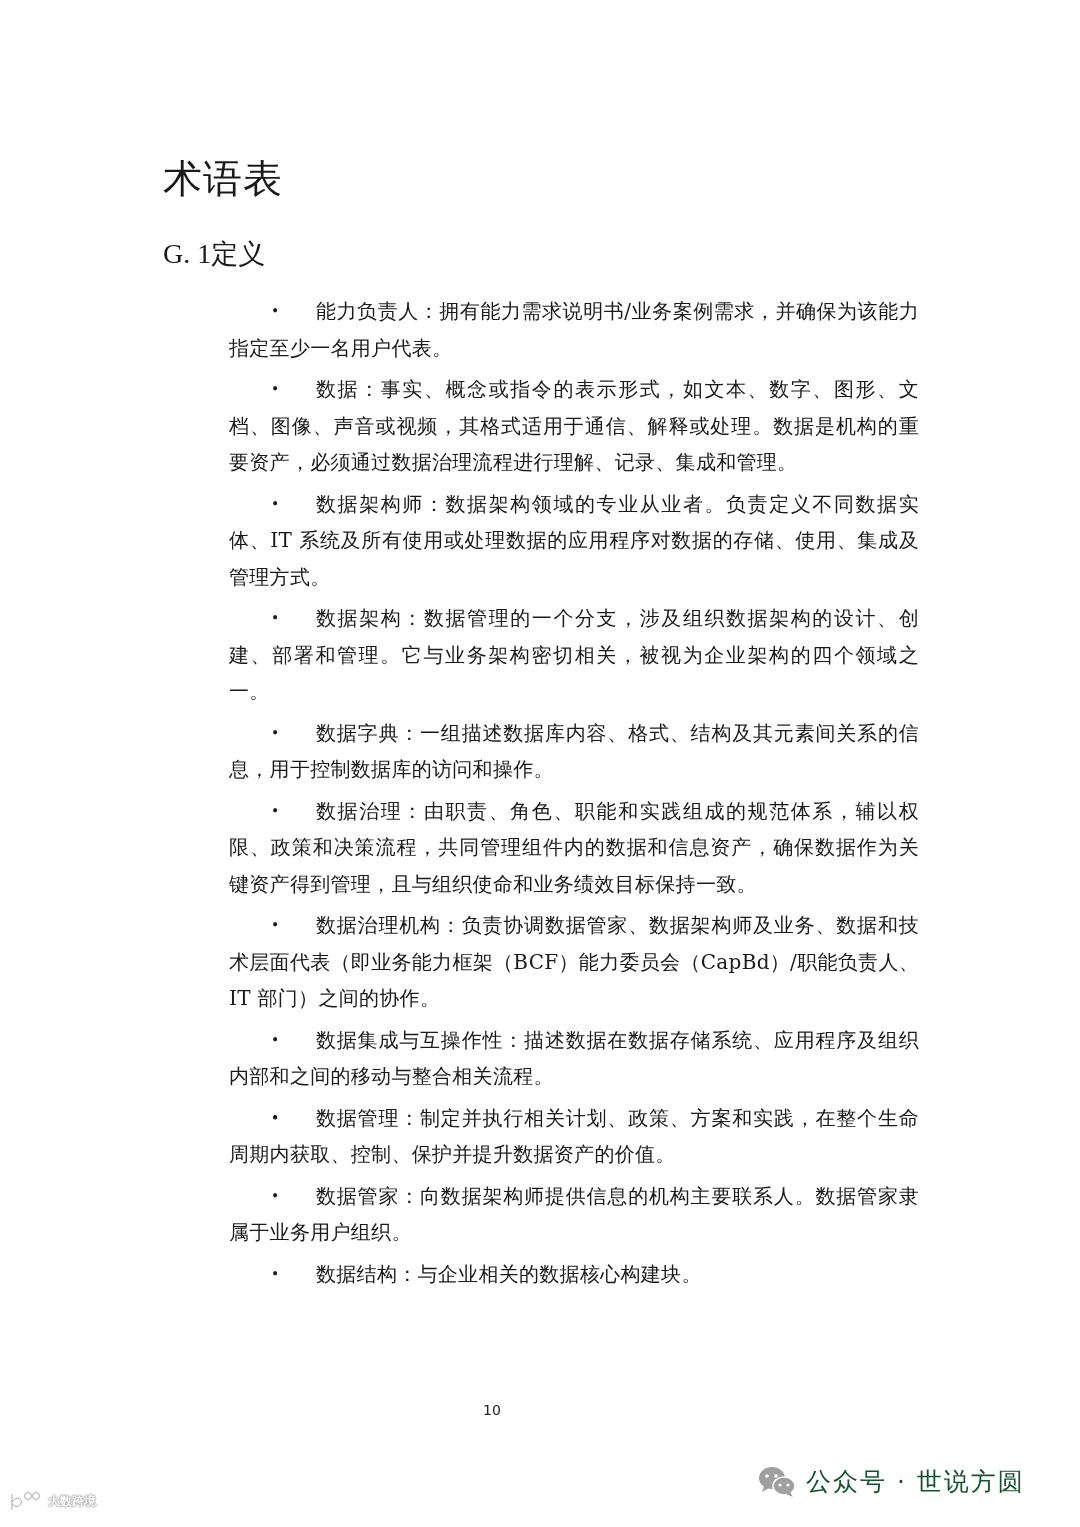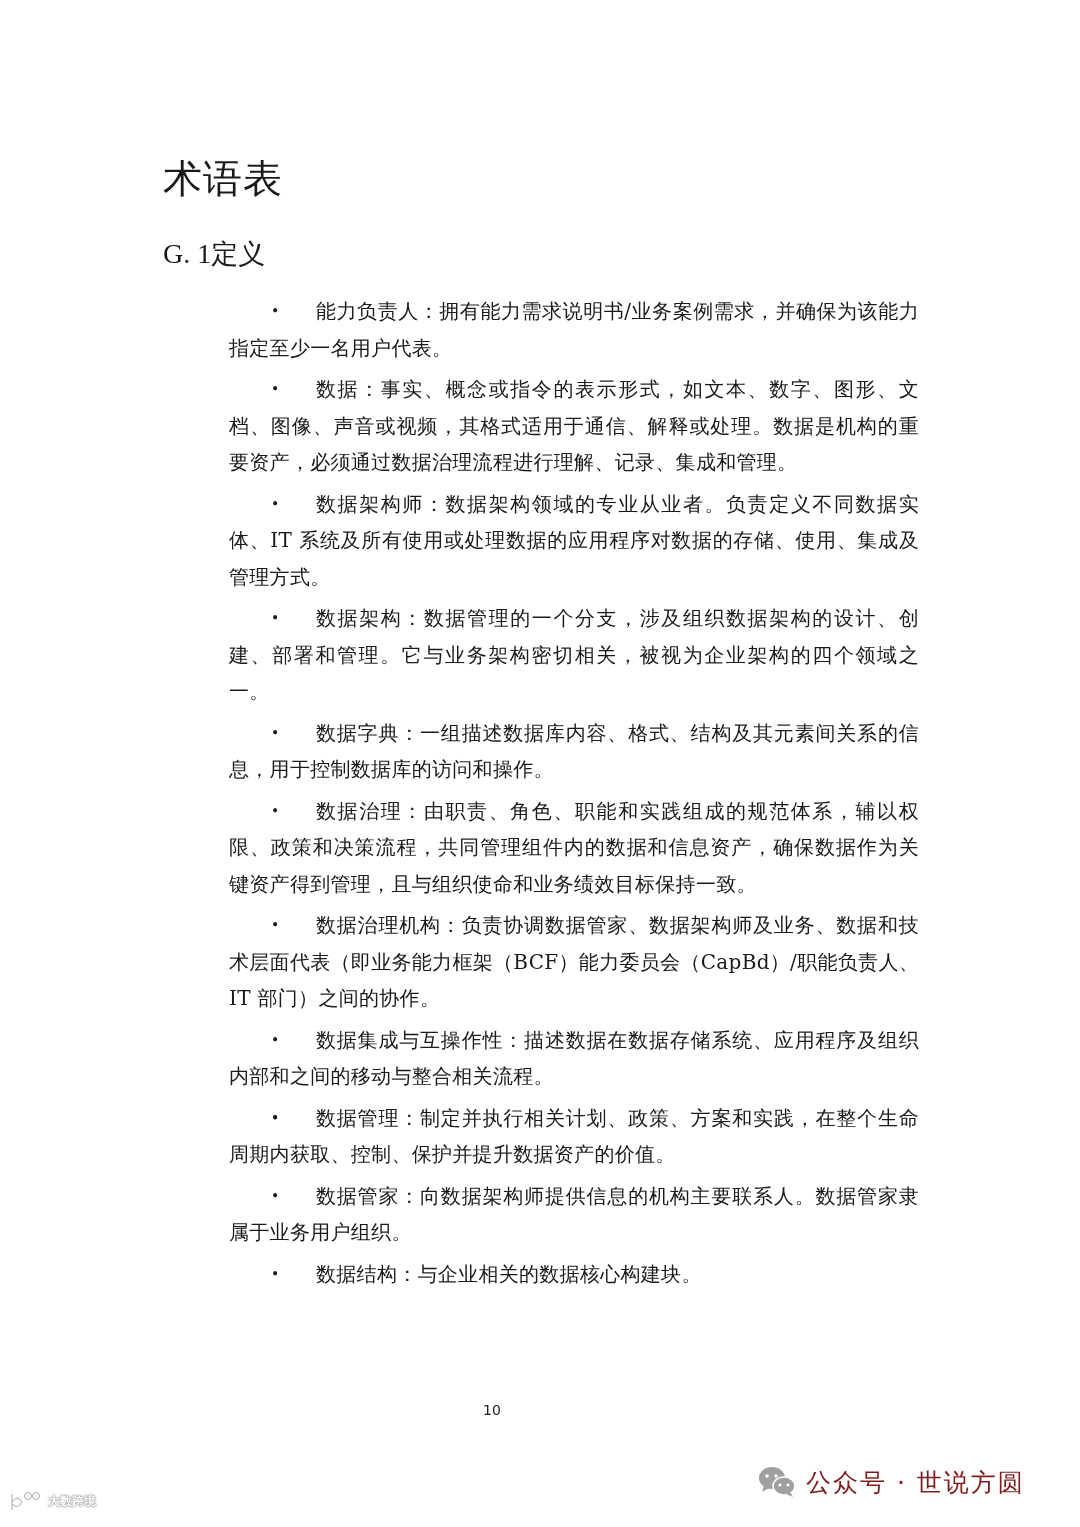--- a/index.html
+++ b/index.html
@@ -85,23 +85,22 @@
       font-size: 12px;
       font-weight: bold;
       text-shadow: 0 0 2px #9a9a9a, 0 0 2px #9a9a9a, 0 0 1px #888;
     }
     .watermark-left svg { display: block; }
     .watermark-right {
       position: absolute;
       left: 756px;
       top: 1465px;
       display: flex;
-      align-items: center;
       gap: 8px;
-      color: #7f1d1d;
+      color: #14532d;
       font-family: "DejaVu Sans", "Liberation Sans", sans-serif;
       font-size: 25px;
       letter-spacing: 2px;
     }
     .watermark-right svg { display: block; }
   </style>
 </head>
 <body>
 
 <h1 class="page-title">术语表</h1>

